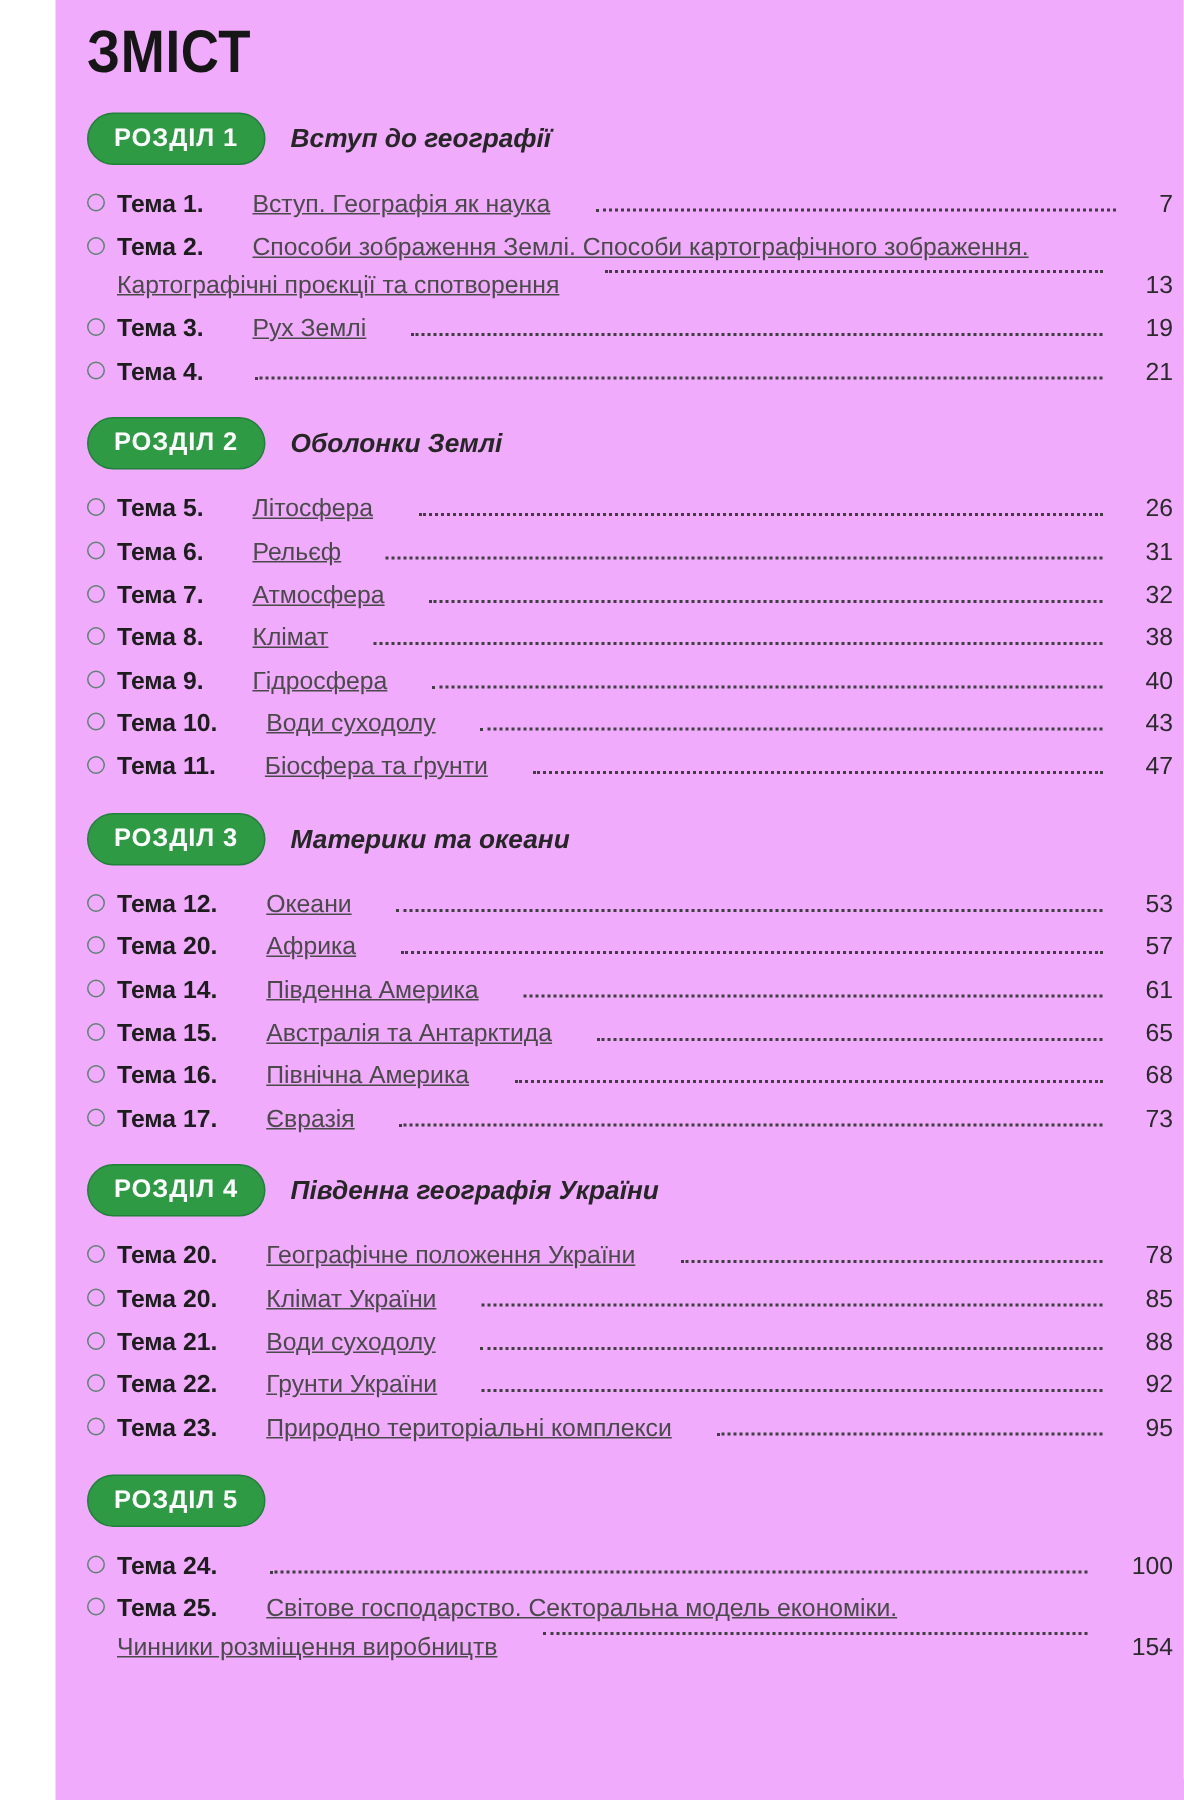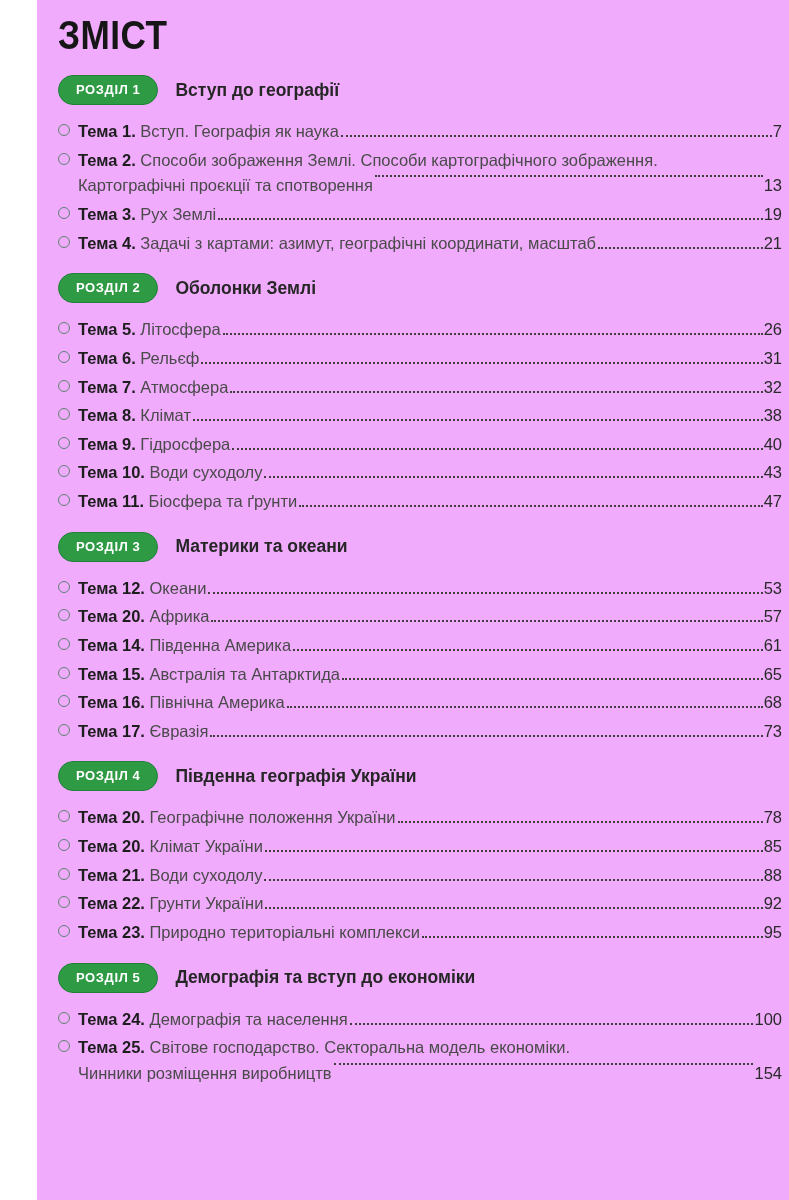--- a/index.html
+++ b/index.html
@@ -39,55 +39,56 @@
   .section-header {
     display: flex;
     align-items: center;
     margin-bottom: 16px;
   }
   .badge {
     display: inline-block;
     background: var(--badge-green);
     border: 1px solid var(--badge-border);
     color: #ffffff;
-    font-size: 13px;
+    font-size: 17px;
     font-weight: bold;
     letter-spacing: 0.6px;
     padding: 6px 17px 7px 17px;
     border-radius: 999px;
     white-space: nowrap;
   }
   .section-title {
     margin-left: 17px;
     font-size: 17.5px;
     font-weight: bold;
     color: #262626;
+    font-style: italic;
   }
   ul.topics { list-style: none; margin: 0; padding: 0; }
   .topic {
     display: flex;
     align-items: flex-start;
     margin-bottom: 8px;
     font-size: 16.5px;
     line-height: 1.25;
   }
   .circle {
     flex: 0 0 auto;
     width: 12px;
     height: 12px;
     border: 1.7px solid var(--circle-outline);
     border-radius: 50%;
     margin: 3px 8px 0 0;
     background: transparent;
   }
   .entry-body { flex: 1; min-width: 0; }
-  .line1, .line2 { display: flex; align-items: baseline; }
+  .line1, .line2 { display: flex; align-items: baseline; gap: 28px; }
   .line2 { margin-top: 5px; align-items: flex-end; }
   .topic-num { font-weight: bold; color: var(--topic-bold); white-space: pre; }
-  .topic-text, .topic-text2 { color: var(--topic-text); }
+  .topic-text, .topic-text2 { color: var(--topic-text); text-decoration: underline; }
   .dots {
     flex: 1 1 auto;
     min-width: 12px;
     border-bottom: 2.2px dotted var(--dots);
     margin: 0 1px 3px 2px;
     align-self: baseline;
   }
   .page-num {
     flex: 0 0 auto;
     color: var(--page-number);
@@ -146,21 +147,20 @@
       </div>
 
     </div>
   </li>
 
   <li class="topic">
     <span class="circle"></span>
     <div class="entry-body">
       <div class="line1">
         <span class="topic-num">Тема 4. </span>
-        <span class="topic-text">Задачі з картами: азимут, географічні координати, масштаб</span>
         <span class="dots"></span>
         <span class="page-num">21</span>
       </div>
 
     </div>
   </li>
 </ul>
   </section>
 
   <section class="section">
@@ -418,29 +418,27 @@
       </div>
 
     </div>
   </li>
 </ul>
   </section>
 
   <section class="section">
     <div class="section-header">
       <span class="badge">РОЗДІЛ 5</span>
-      <span class="section-title">Демографія та вступ до економіки</span>
     </div>
     <ul class="topics">
   <li class="topic">
     <span class="circle"></span>
     <div class="entry-body">
       <div class="line1">
         <span class="topic-num">Тема 24. </span>
-        <span class="topic-text">Демографія та населення</span>
         <span class="dots"></span>
         <span class="page-num">100</span>
       </div>
 
     </div>
   </li>
 
   <li class="topic">
     <span class="circle"></span>
     <div class="entry-body">

